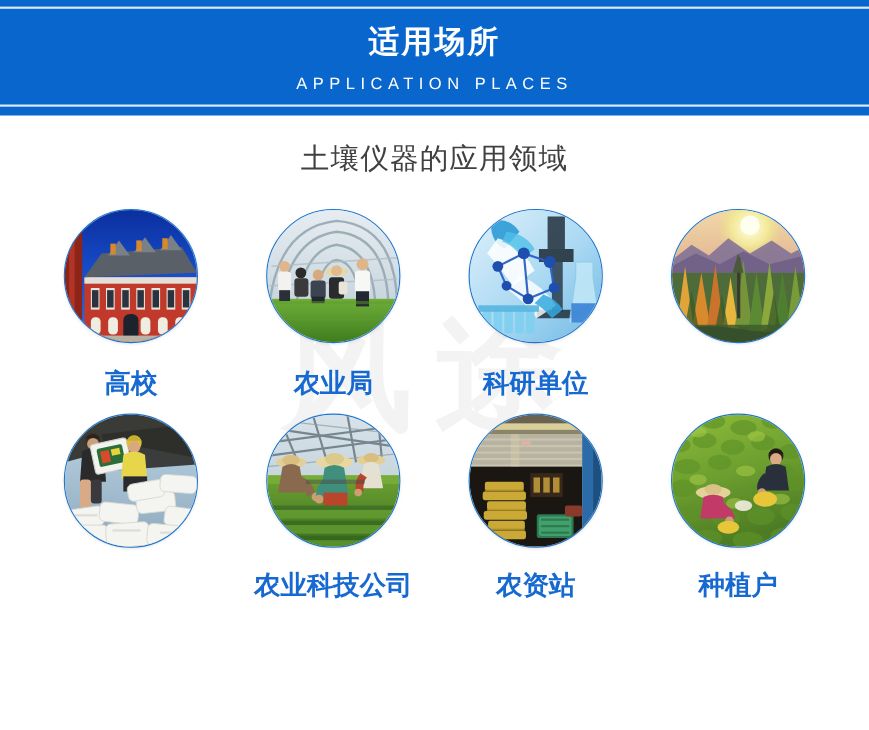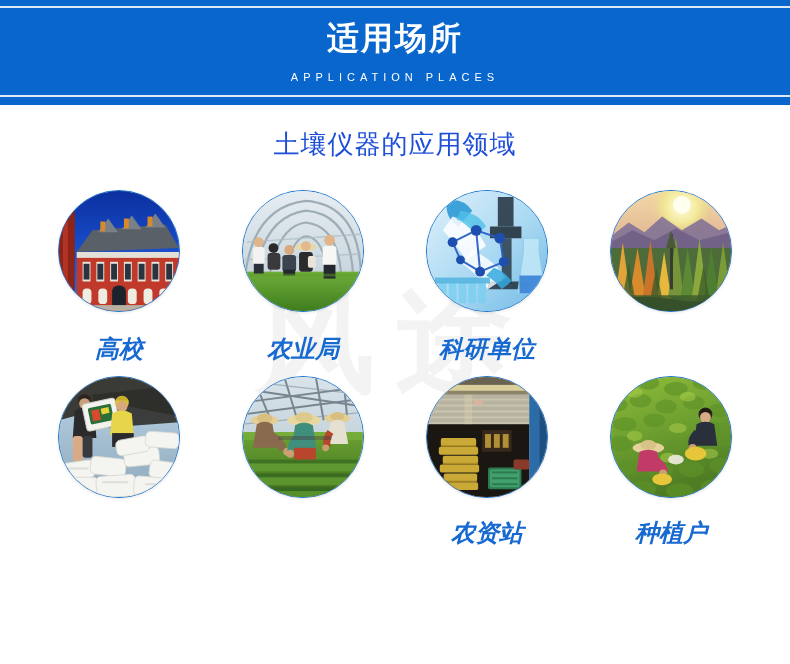--- a/index.html
+++ b/index.html
@@ -36,46 +36,46 @@
   .banner-rule.top    { top: 6px; }
   .banner-rule.bottom { top: 95px; }
 
   .banner-title {
     position: absolute;
     left: 0;
     top: 14px;
     width: 790px;
     text-align: center;
     color: #ffffff;
-    font-size: 32px;
+    font-size: 28px;
     font-weight: bold;
     line-height: 48px;
     letter-spacing: 2px;
   }
   .banner-subtitle {
     position: absolute;
     left: 0;
     top: 67px;
     width: 790px;
     text-align: center;
     color: #ffffff;
-    font-size: 11px;
+    font-size: 15px;
     font-weight: normal;
     letter-spacing: 5px;
     line-height: 20px;
   }
 
   
   .section-heading {
     position: absolute;
     left: 0;
     top: 126px;
     width: 790px;
     text-align: center;
-    color: #1d4ed8;
+    color: #404040;
     font-size: 26px;
     line-height: 36px;
     letter-spacing: 1px;
   }
 
   
   .watermark {
     position: absolute;
     left: 0;
     top: 250px;
@@ -91,21 +91,20 @@
     pointer-events: none;
     margin-top: 20px;
   }
 
   
   .grid {
     position: absolute;
     left: 0;
     top: 190px;
     width: 790px;
-    font-style: italic;
   }
   .row {
     display: flex;
     justify-content: center;
     align-items: flex-start;
   }
   .row.row-1 { margin-bottom: 12px; }
   .cell {
     width: 184px;
     display: flex;
@@ -480,20 +479,21 @@
             <rect x="0" y="112" width="122" height="4"></rect>
           </g>
           <g fill="#6aa636" opacity="0.6">
             <rect x="0" y="88" width="122" height="8"></rect>
               <rect x="0" y="102" width="122" height="8"></rect>
             <rect x="0" y="116" width="122" height="6"></rect>
           </g>
           <rect x="36" y="60" width="54" height="4" fill="#4a4a44" opacity="0.5"></rect>
         </svg>
       </div>
+      <div class="cell-label">农业科技公司</div>
     </div>
 
     <div class="cell">
       <div class="circle">
         <svg viewBox="0 0 122 122" preserveAspectRatio="xMidYMid slice">
           <rect width="122" height="122" fill="#c8c4b0"></rect>
           <rect x="0" y="0" width="122" height="14" fill="#6b6352"></rect>
           <rect x="0" y="8" width="110" height="8" fill="#d8cf9a"></rect>
           <rect x="0" y="14" width="110" height="4" fill="#8c8468"></rect>
           <g fill="#b8b2a0">

